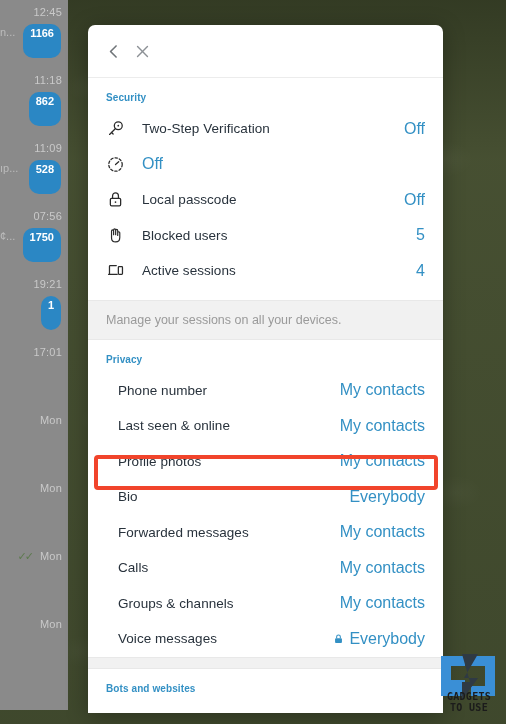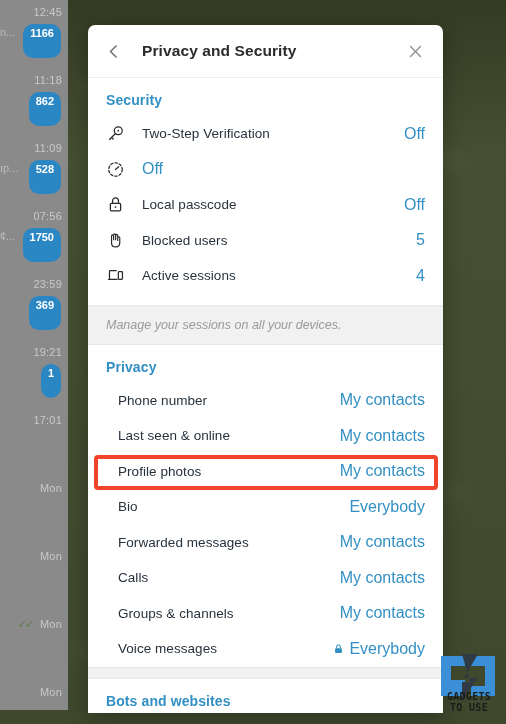--- a/index.html
+++ b/index.html
@@ -156,21 +156,21 @@
   }
 
   .modal-body {
     flex: 1 1 auto;
     overflow: hidden;
     background: #ffffff;
   }
 
   .section-title {
     color: #3390c4;
-    font-size: 14px;
+    font-size: 10px;
     font-weight: bold;
     padding: 14px 8px 8px 18px;
     letter-spacing: 0.1px;
   }
 
   .row {
     display: flex;
     align-items: center;
     height: 35.5px;
     padding: 0 18px 0 18px;
@@ -203,21 +203,20 @@
   .row.no-icon .row-label { margin-left: 12px; }
 
   .info-strip {
     background: #f1f1f1;
     padding: 12px 18px;
     font-size: 12.5px;
     color: #9a9a9a;
     margin-top: 11px;
     border-top: 1px solid #e8e8e8;
     border-bottom: 1px solid #e8e8e8;
-    font-style: italic;
   }
 
   .divider-gap {
     height: 10px;
     background: #f1f1f1;
     border-top: 1px solid #e8e8e8;
     border-bottom: 1px solid #e8e8e8;
   }
 
   
@@ -286,24 +285,20 @@
     <span class="chat-time">11:09</span>
     <span class="chat-snippet">ıp...</span>
     <span class="chat-badge">528</span>
   </div>
   <div class="chat-row">
     <span class="chat-time">07:56</span>
     <span class="chat-snippet">¢...</span>
     <span class="chat-badge">1750</span>
   </div>
   <div class="chat-row">
-    <span class="chat-time">23:59</span>
-    <span class="chat-badge">369</span>
-  </div>
-  <div class="chat-row">
     <span class="chat-time">19:21</span>
     <span class="chat-badge">1</span>
   </div>
   <div class="chat-row">
     <span class="chat-time">17:01</span>
   </div>
   <div class="chat-row">
     <span class="chat-time">Mon</span>
   </div>
   <div class="chat-row">
@@ -319,21 +314,20 @@
 </div>
 
 <div id="settings-modal">
 
   <div class="modal-header">
     <div class="icon-btn">
       <svg width="19" height="19" viewBox="0 0 24 24" fill="none" stroke="#707579" stroke-width="2" stroke-linecap="round" stroke-linejoin="round">
         <polyline points="14,5 7,12 14,19"></polyline>
       </svg>
     </div>
-    <div class="modal-title">Privacy and Security</div>
     <div class="icon-btn">
       <svg width="17" height="17" viewBox="0 0 24 24" fill="none" stroke="#8d9196" stroke-width="2" stroke-linecap="round">
         <line x1="5" y1="5" x2="19" y2="19"></line>
         <line x1="19" y1="5" x2="5" y2="19"></line>
       </svg>
     </div>
   </div>
 
   <div class="modal-body">
 

